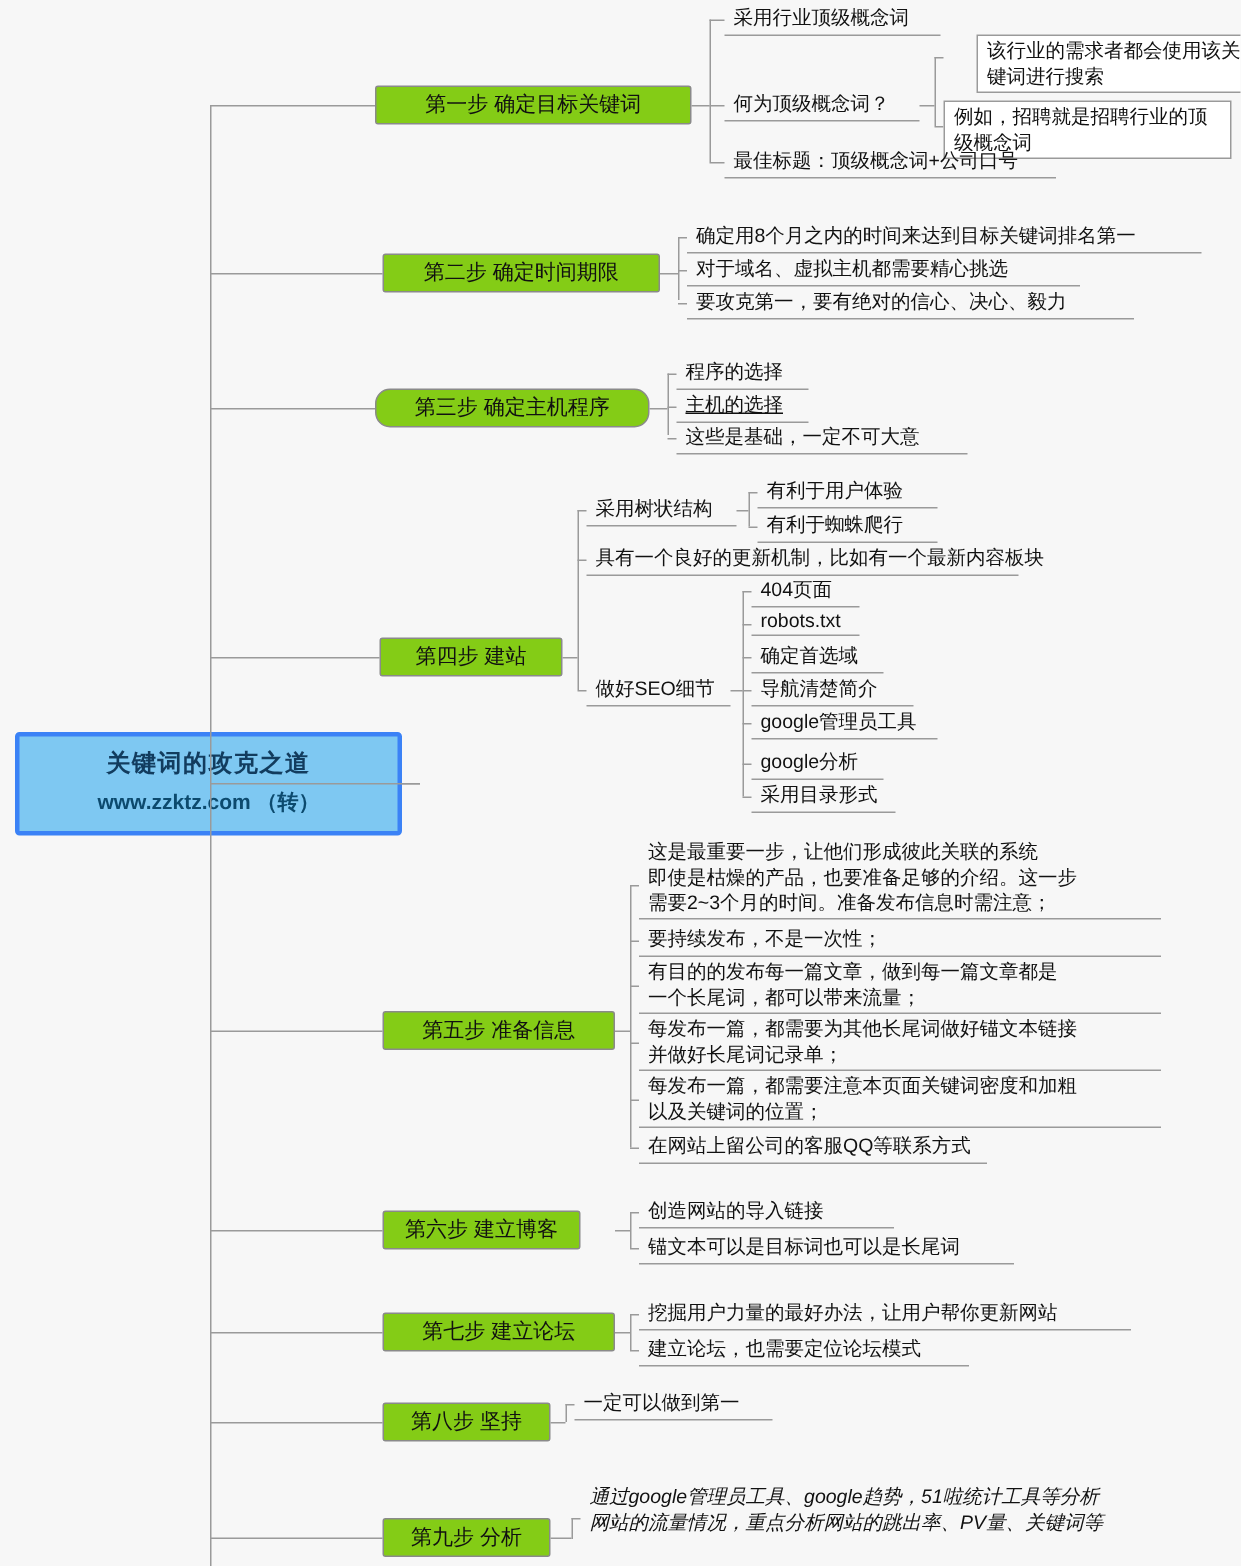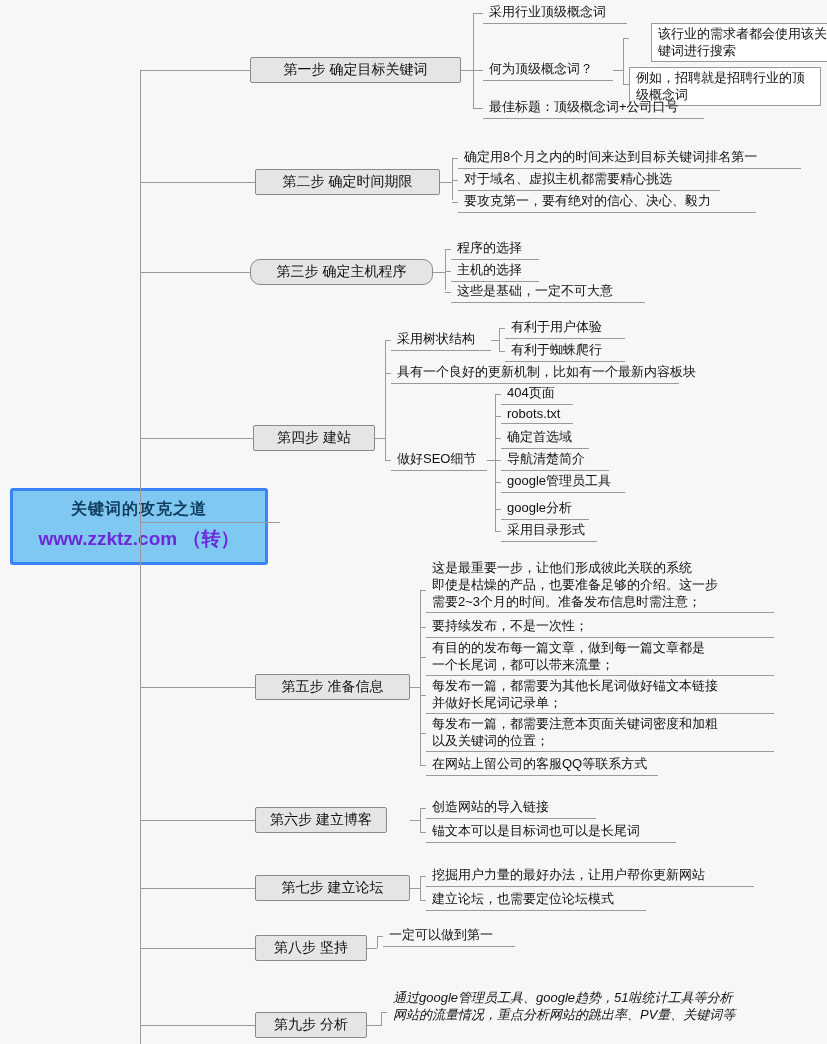--- a/index.html
+++ b/index.html
@@ -23,30 +23,30 @@
     border:3px solid #3b82f6;
     border-radius:3px;
     padding:8px 6px 10px 6px;
     box-sizing:border-box;
   }
   .root .r1{
     font-size:16px;font-weight:bold;color:#123c5e;
     text-align:center;letter-spacing:1px;
   }
   .root .r2{
-    font-size:19px;font-weight:bold;color:#6d28d9;
+    font-size:14px;font-weight:bold;color:#0c4a6e;
     text-align:center;margin-top:6px;
     font-family:"Liberation Sans","DejaVu Sans",sans-serif;
   }
 
   
   .step{
     position:absolute;
     border:1px solid #8a8a8a;
-    background:#e5e5e5;
+    background:#84cc16;
     border-radius:2px;
     padding:3px 9px;
     font-size:14px;
     color:#111;
     white-space:nowrap;
     box-sizing:border-box;
   }
 
   
   .leaf{
@@ -122,21 +122,21 @@
 
   <div class="ln lnh" style="left:140px;top:272px;width:110px;"></div>
   <div class="step" style="left:250px;top:259px;width:183px;text-align:center;border-radius:10px;">
     <span>第三步 确定主机程序</span>
   </div>
   <div class="ln lnh" style="left:433px;top:272px;width:12px;"></div>
   <div class="ln lnv" style="left:445px;top:249px;height:41px;"></div>
   <div class="ln lnh" style="left:445px;top:249px;width:6px;"></div>
   <div class="leaf" style="left:451px;top:238px;width:88px;">程序的选择</div>
   <div class="ln lnh" style="left:445px;top:271px;width:6px;"></div>
-  <div class="leaf" style="left:451px;top:260px;width:88px;">主机的选择</div>
+  <div class="leaf" style="left:451px;top:260px;width:88px;text-decoration:underline;">主机的选择</div>
   <div class="ln lnh" style="left:445px;top:292px;width:6px;"></div>
   <div class="leaf" style="left:451px;top:281px;width:194px;">这些是基础，一定不可大意</div>
 
   <div class="ln lnh" style="left:140px;top:438px;width:113px;"></div>
   <div class="step" style="left:253px;top:425px;width:122px;text-align:center;">
     <span>第四步 建站</span>
   </div>
   <div class="ln lnh" style="left:375px;top:438px;width:10px;"></div>
   <div class="ln lnv" style="left:385px;top:340px;height:120px;"></div>
 

